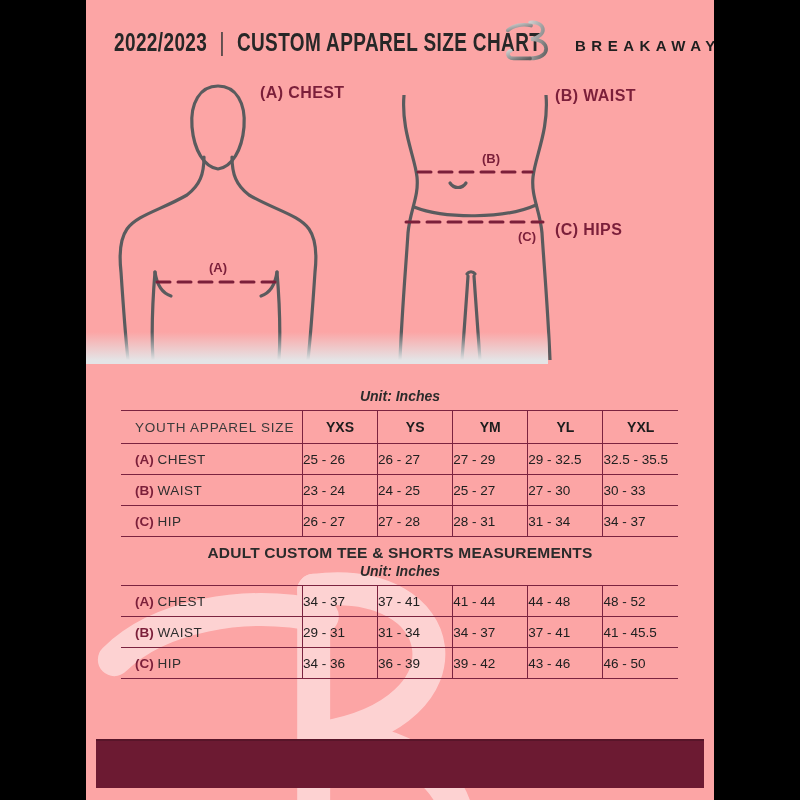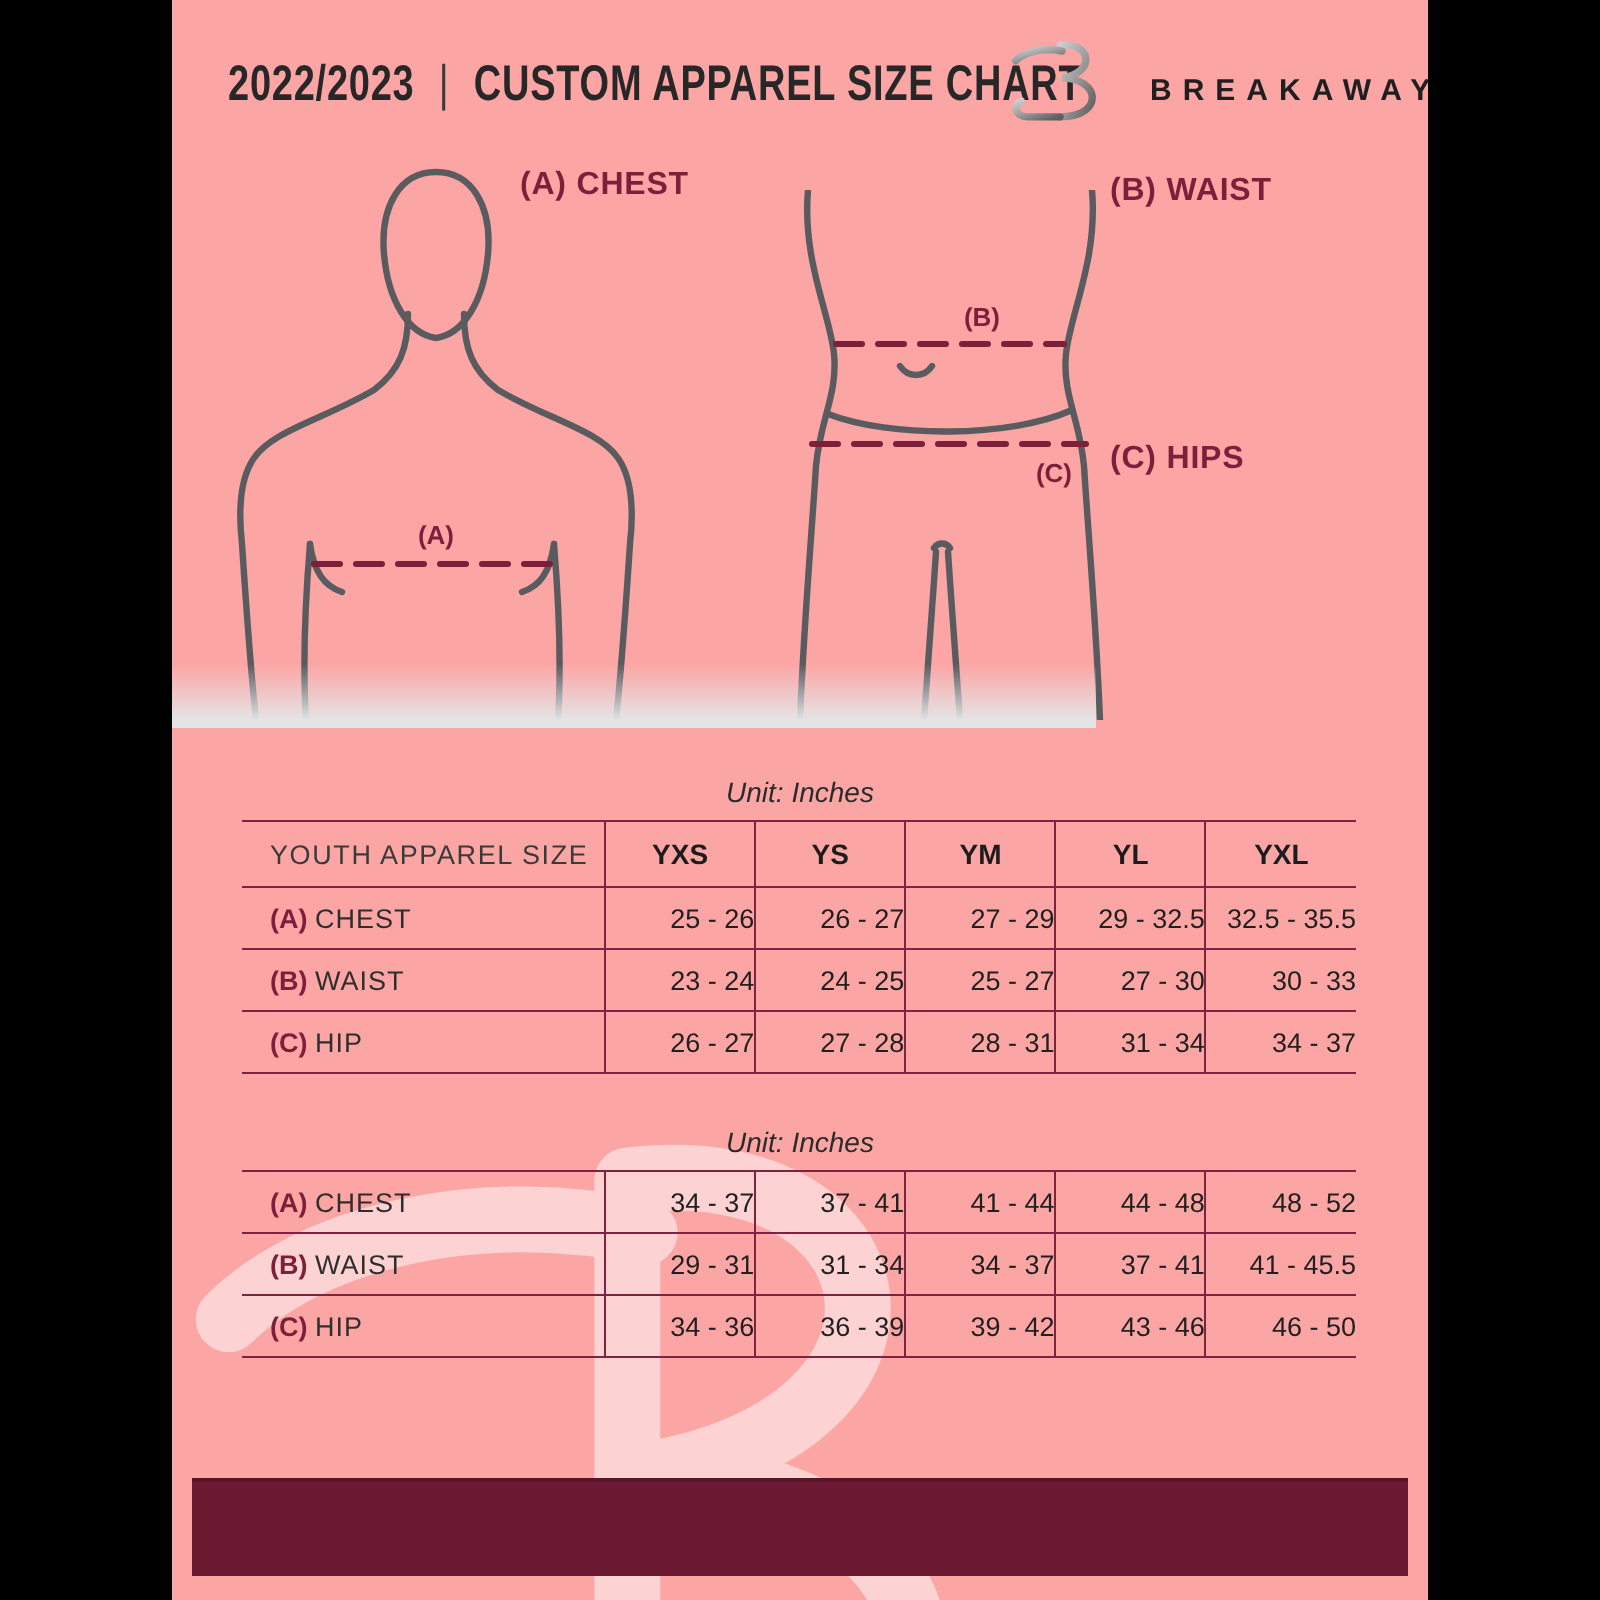--- a/index.html
+++ b/index.html
@@ -45,36 +45,36 @@
     margin:0;font-style:italic;font-size:13px;line-height:1.33;color:#7b1f3a;
     white-space:pre-line;
   }
   
   .sec-title{
     position:absolute;left:0;width:628px;text-align:center;
     font-weight:700;font-size:15.5px;color:#2b2b2b;letter-spacing:.2px;
   }
   .sec-unit{
     position:absolute;left:0;width:628px;text-align:center;
-    font-style:italic;font-size:14px;color:#2b2b2b;
+    font-style:italic;font-size:14px;color:#2b2b2b;font-weight:bold;
   }
   table.size{
     position:absolute;left:35px;width:557px;border-collapse:collapse;table-layout:fixed;
     border-top:1.5px solid #7b2340;
   }
   table.size tr{border-bottom:1.5px solid #7b2340;}
   table.size th,table.size td{border-right:1.5px solid #7b2340;padding:0;}
   table.size th:last-child,table.size td:last-child{border-right:none;}
   table.size th:first-child,table.size td:first-child{width:167px;}
   table.size th{height:32px;font-weight:700;font-size:14px;color:#1c1c1c;text-align:center;}
   table.size th.label-col{
     font-weight:400;font-size:13.5px;color:#3a3a3a;text-align:left;
     padding-left:14px;letter-spacing:.8px;
   }
-  table.size td{height:30px;font-size:13.5px;color:#202020;text-align:right;}
+  table.size td{height:30px;font-size:13.5px;color:#202020;text-align:left;}
   table.size td.row-label{text-align:left;padding-left:14px;}
   .mk{color:#7b1f3a;font-weight:700;}
   .lbl{color:#2e2e2e;letter-spacing:.5px;}
   
   .footer-bar{
     position:absolute;left:10px;top:739px;width:608px;height:49px;
     background:#6c1a32;box-shadow:inset 0 2px 0 rgba(0,0,0,.18);z-index:3;
   }
   .watermark{position:absolute;left:-15px;top:522px;opacity:.5;z-index:0;}
   .content{position:absolute;inset:0;z-index:1;}
@@ -197,20 +197,21 @@
         </td>
         <td>26 - 27</td>
         <td>27 - 28</td>
         <td>28 - 31</td>
         <td>31 - 34</td>
         <td>34 - 37</td>
       </tr>
     </tbody>
       </table>
 
+    <div class="sec-title" style="top:544px">ADULT CUSTOM TEE &amp; SHORTS MEASUREMENTS</div>
     <div class="sec-unit" style="top:563px">Unit: Inches</div>
 
     <table class="size" style="top:585px">
       <tbody>
       <tr>
         <td class="row-label">
           <span class="mk">(A)</span>
           <span class="lbl">CHEST</span>
         </td>
         <td>34 - 37</td>

